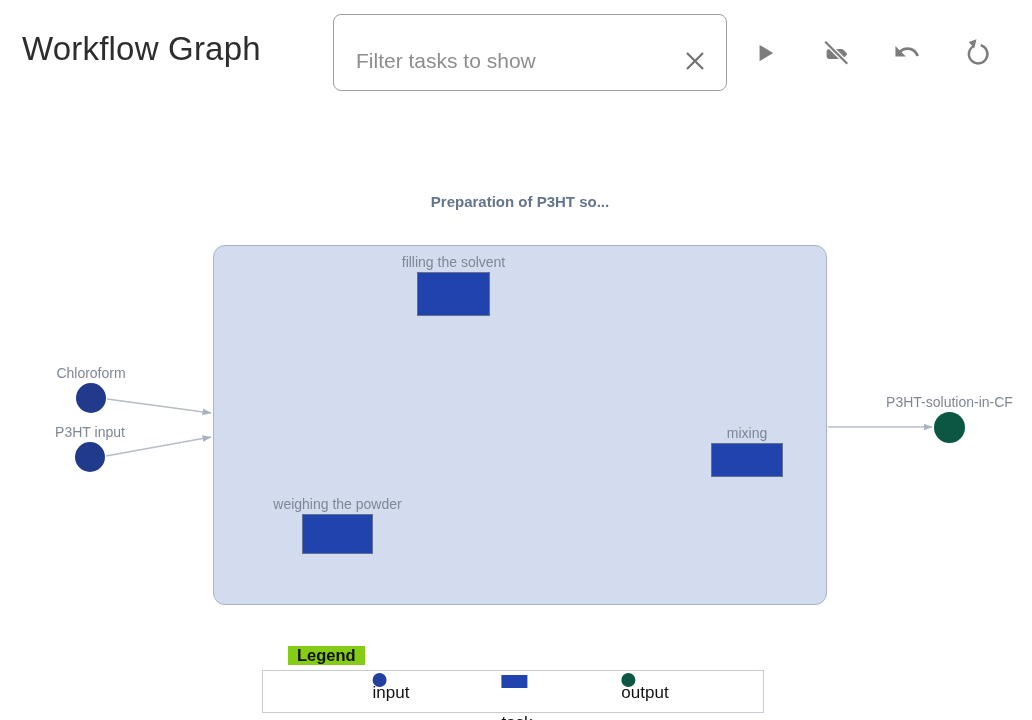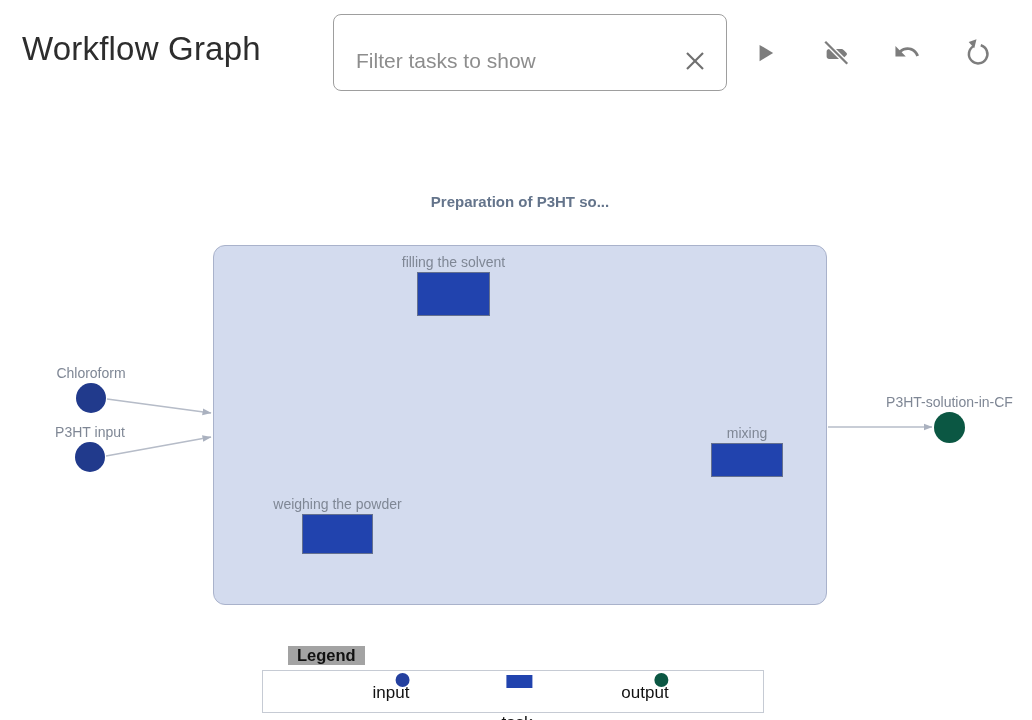--- a/index.html
+++ b/index.html
@@ -32,24 +32,24 @@
   .node-label{position:absolute;bottom:100%;left:50%;transform:translateX(-50%);
     white-space:nowrap;font-size:14px;color:#7f8795;padding-bottom:2px;}
   .task-rect{background:#2143ae;border:1px solid #64708f;box-sizing:border-box;width:100%;height:100%;}
   .io-circle{border-radius:50%;width:100%;height:100%;}
   .circle-in{background:#213a8c;}
   .circle-out{background:#0b5743;}
 
   
   .legend-box{position:absolute;left:262px;top:670px;width:502px;height:43px;
     border:1.5px solid #c6cbd4;background:#fff;box-sizing:border-box;}
-  .legend-title{position:absolute;left:288px;top:646px;background:#a3a3a3;padding:0 9px;
+  .legend-title{position:absolute;left:288px;top:646px;background:#84cc16;padding:0 9px;
     font-size:16.5px;font-weight:700;color:#111;}
   .legend-item{position:absolute;top:2px;transform:translateX(-50%);display:flex;
-    flex-direction:column;align-items:flex-end;}
+    flex-direction:column;align-items:flex-start;}
   .legend-swatch{margin-bottom:-4px;}
   .sw-circle-in{width:14px;height:14px;border-radius:50%;background:#24409f;}
   .sw-rect{width:26px;height:13px;background:#2143ae;margin-top:2px;margin-bottom:-3px;}
   .sw-circle-out{width:14px;height:14px;border-radius:50%;background:#0b5743;}
   .legend-item-label{font-size:17px;color:#111;}
 </style>
 </head>
 <body>
 
 <div class="app">

